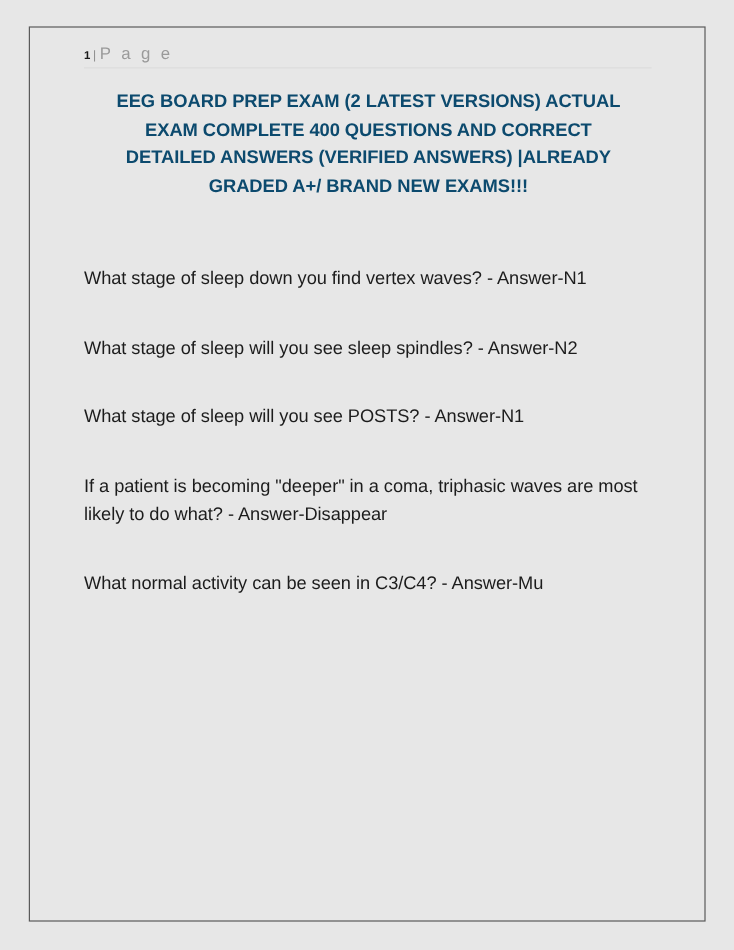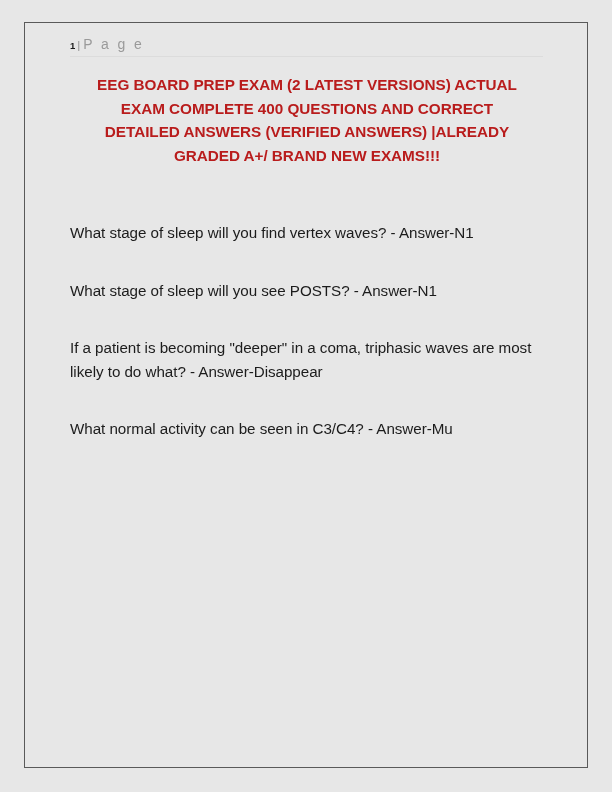--- a/index.html
+++ b/index.html
@@ -74,21 +74,21 @@
     background: #dcdcdc;
   }
 
   
   .doc-title {
     position: absolute;
     left: 62px;
     top: 50px;
     width: 440px;
     text-align: center;
-    color: #b91c1c;
+    color: #0c4a6e;
     font-weight: bold;
     font-size: 15.3px;
     line-height: 23.5px;
     letter-spacing: -0.05px;
   }
 
   
   .doc-body {
     position: absolute;
     left: 45px;
@@ -120,20 +120,21 @@
         <span class="header-sep">|</span>
         <span class="page-word">P a g e</span>
       </div>
     </div>
 
     <div class="header-rule"></div>
 
     <div class="doc-title">EEG BOARD PREP EXAM (2 LATEST VERSIONS) ACTUAL EXAM COMPLETE 400 QUESTIONS AND CORRECT DETAILED ANSWERS (VERIFIED ANSWERS) |ALREADY GRADED A+/ BRAND NEW EXAMS!!!</div>
 
     <div class="doc-body">
-      <p class="qa-item">What stage of sleep will you find vertex waves? - Answer-N1</p>
+      <p class="qa-item">What stage of sleep down you find vertex waves? - Answer-N1</p>
+      <p class="qa-item">What stage of sleep will you see sleep spindles? - Answer-N2</p>
       <p class="qa-item">What stage of sleep will you see POSTS? - Answer-N1</p>
       <p class="qa-item">If a patient is becoming "deeper" in a coma, triphasic waves are most likely to do what? - Answer-Disappear</p>
       <p class="qa-item">What normal activity can be seen in C3/C4? - Answer-Mu</p>
     </div>
 
   </div>
 </div>
 
 </body></html>

